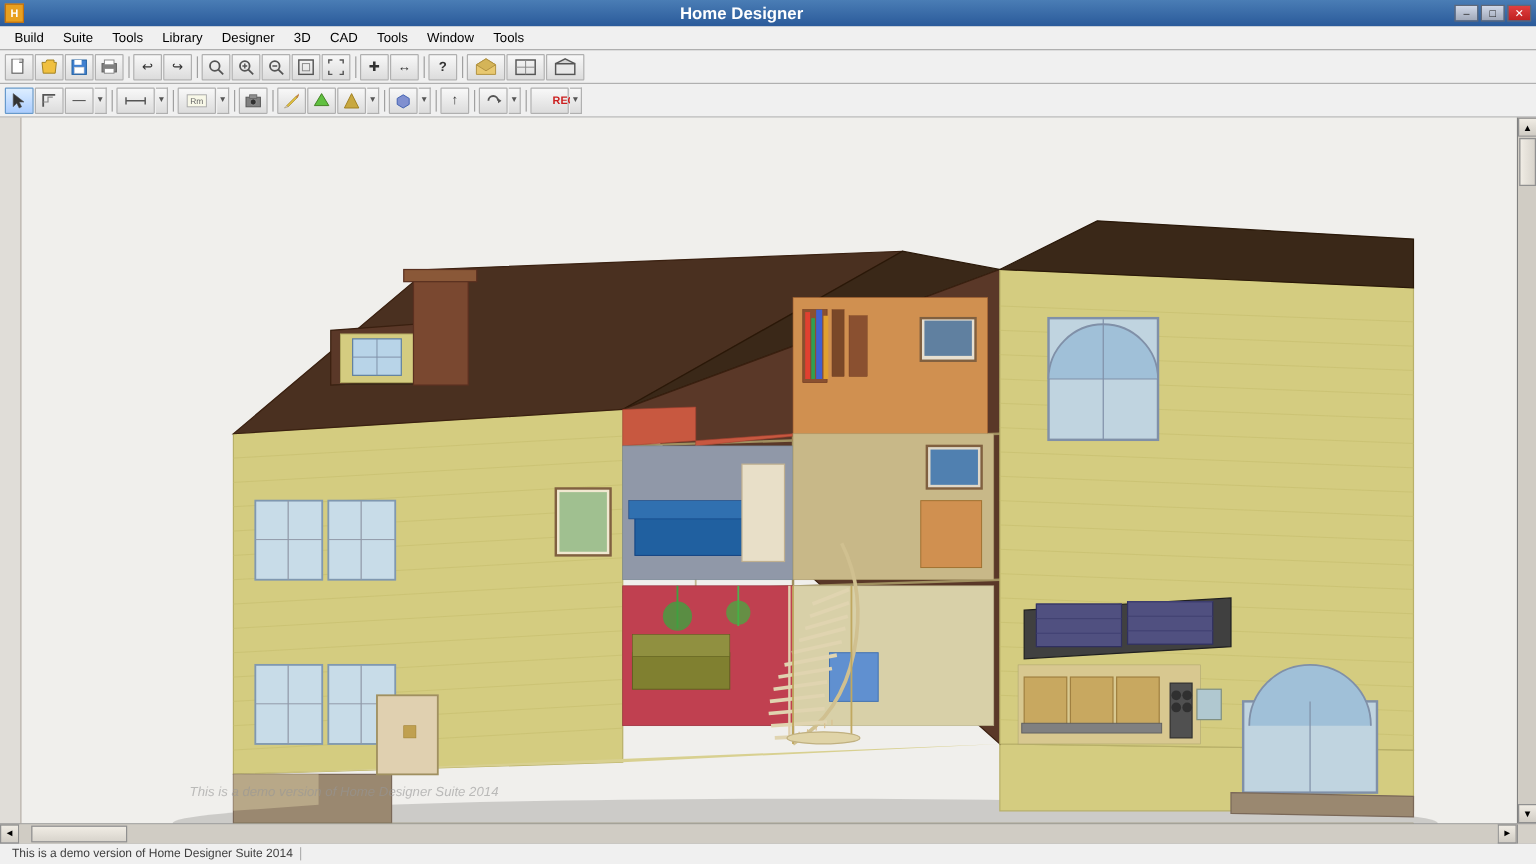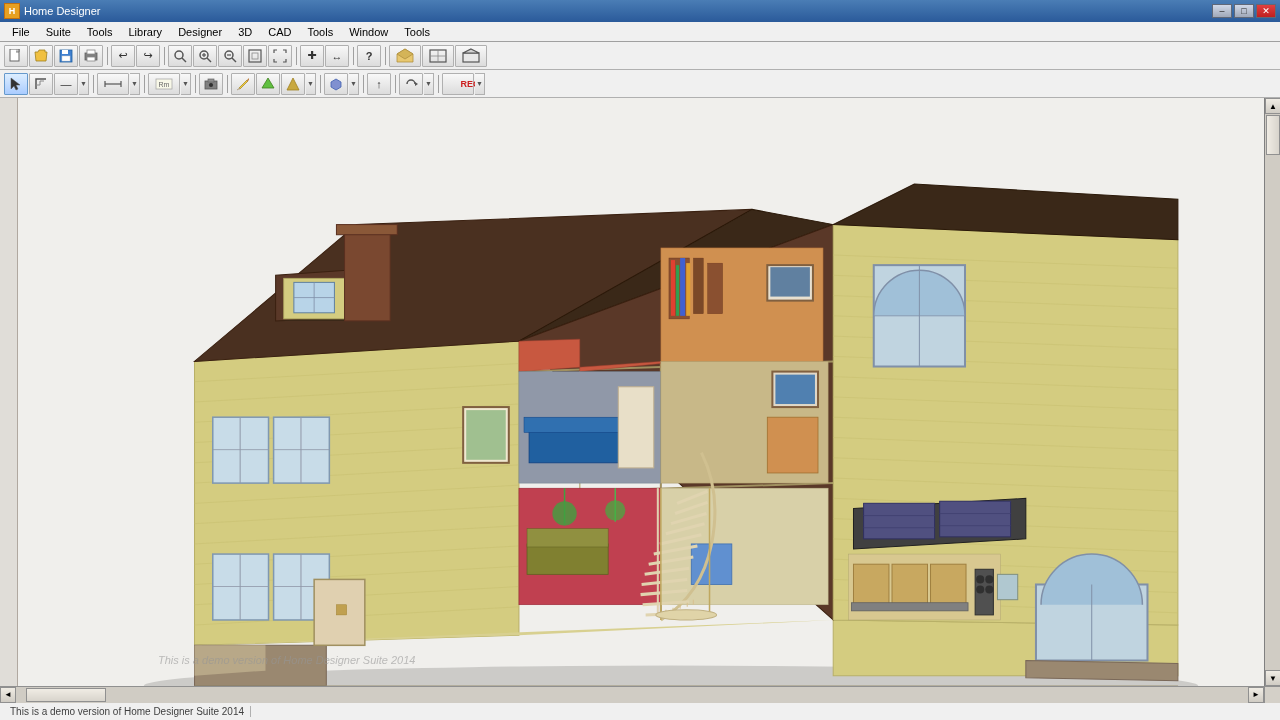--- a/index.html
+++ b/index.html
@@ -30,22 +30,23 @@
       margin-right: 4px;
       display: flex;
       align-items: center;
       justify-content: center;
       font-size: 9px;
       color: white;
       font-weight: bold;
     }
     #title-bar .title-text {
       flex: 1;
-      font-size: 11px;
-      font-weight: normal;
+      font-size: 14px;
+      font-weight: bold;
+      text-align: center;
     }
     #title-bar .win-controls {
       display: flex;
       gap: 2px;
     }
     .win-btn {
       width: 20px;
       height: 14px;
       background: linear-gradient(to bottom, #d0d8e8, #a0a8b8);
       border: 1px solid #606878;
@@ -269,21 +270,21 @@
   <div class="app-icon">H</div>
   <span class="title-text">Home Designer</span>
   <div class="win-controls">
     <div class="win-btn">–</div>
     <div class="win-btn">□</div>
     <div class="win-btn close-btn">✕</div>
   </div>
 </div>
 
 <div id="menu-bar">
-  <div class="menu-item">File</div>
+  <div class="menu-item">Build</div>
   <div class="menu-item">Suite</div>
   <div class="menu-item">Tools</div>
   <div class="menu-item">Library</div>
   <div class="menu-item">Designer</div>
   <div class="menu-item">3D</div>
   <div class="menu-item">CAD</div>
   <div class="menu-item">Tools</div>
   <div class="menu-item">Window</div>
   <div class="menu-item">Tools</div>
 </div>

